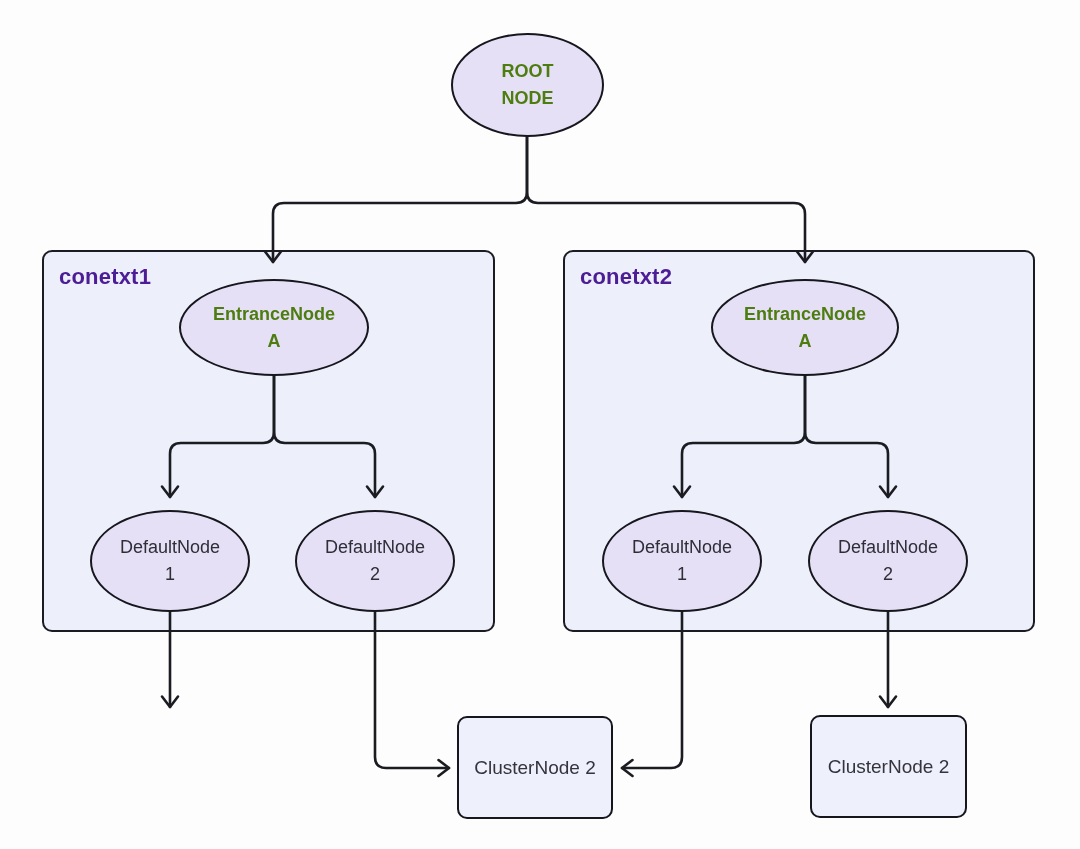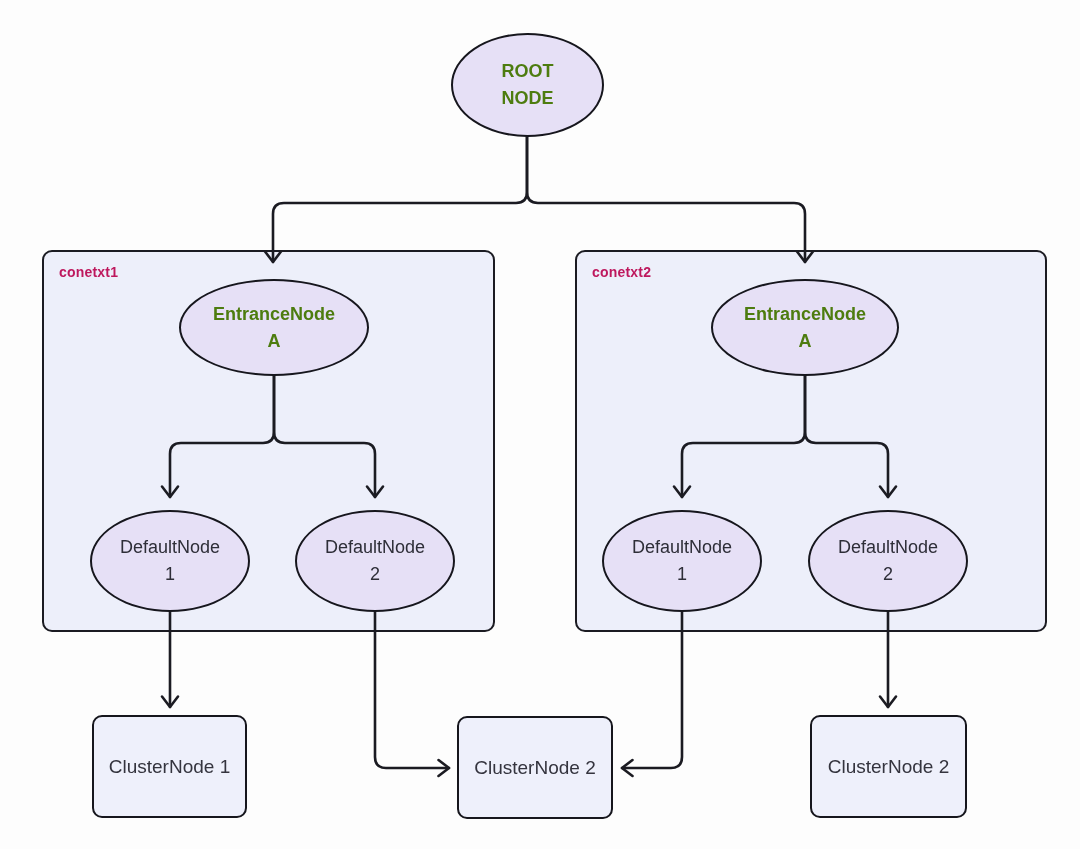--- a/index.html
+++ b/index.html
@@ -23,23 +23,23 @@
     position: absolute;
     background: #edeffa;
     border: 2.2px solid #1b1b22;
     border-radius: 10px;
     box-sizing: border-box;
     z-index: 1;
   }
   .container-label {
     position: absolute;
     left: 15px; top: 12px;
-    font-size: 14px;
+    font-size: 22px;
     font-weight: bold;
-    color: #be185d;
+    color: #4c1d95;
     letter-spacing: 0.2px;
   }
   .ellipse-node {
     position: absolute;
     background: #e6e0f6;
     border: 2.6px solid #16161d;
     border-radius: 50%;
     box-sizing: border-box;
     display: flex;
     flex-direction: column;
@@ -75,21 +75,21 @@
 </style>
 </head>
 <body>
 
 <div class="canvas">
 
   <div class="container-box" style="left:42px; top:250px; width:453px; height:382px;">
     <div class="container-label">conetxt1</div>
   </div>
 
-  <div class="container-box" style="left:563px; top:250px; width:472px; height:382px;margin-left:12px;">
+  <div class="container-box" style="left:563px; top:250px; width:472px; height:382px;">
     <div class="container-label">conetxt2</div>
   </div>
 
   <svg class="edges" viewBox="0 0 1080 849" xmlns="http://www.w3.org/2000/svg">
     <defs>
       <marker id="arrow" markerUnits="userSpaceOnUse" markerWidth="26" markerHeight="24" viewBox="-13 -11 26 22" refX="0" refY="0" orient="auto">
         <path d="M -10.5 -8 L 0 0 L -10.5 8" fill="none" stroke="#1b1b22" stroke-width="2.6" stroke-linecap="round" stroke-linejoin="round"></path>
       </marker>
     </defs>
 
@@ -134,23 +134,20 @@
 
   <div class="ellipse-node" style="left:602px; top:510px; width:160px; height:102px;">
     <span class="line">DefaultNode</span>
     <span class="line">1</span>
   </div>
   <div class="ellipse-node" style="left:808px; top:510px; width:160px; height:102px;">
     <span class="line">DefaultNode</span>
     <span class="line">2</span>
   </div>
 
-  <div class="rect-node" style="left:92px; top:715px; width:155px; height:103px;">
-    <span>ClusterNode 1</span>
-  </div>
   <div class="rect-node" style="left:457px; top:716px; width:156px; height:103px;">
     <span>ClusterNode 2</span>
   </div>
   <div class="rect-node" style="left:810px; top:715px; width:157px; height:103px;">
     <span>ClusterNode 2</span>
   </div>
 
 </div>
 
 </body></html>

